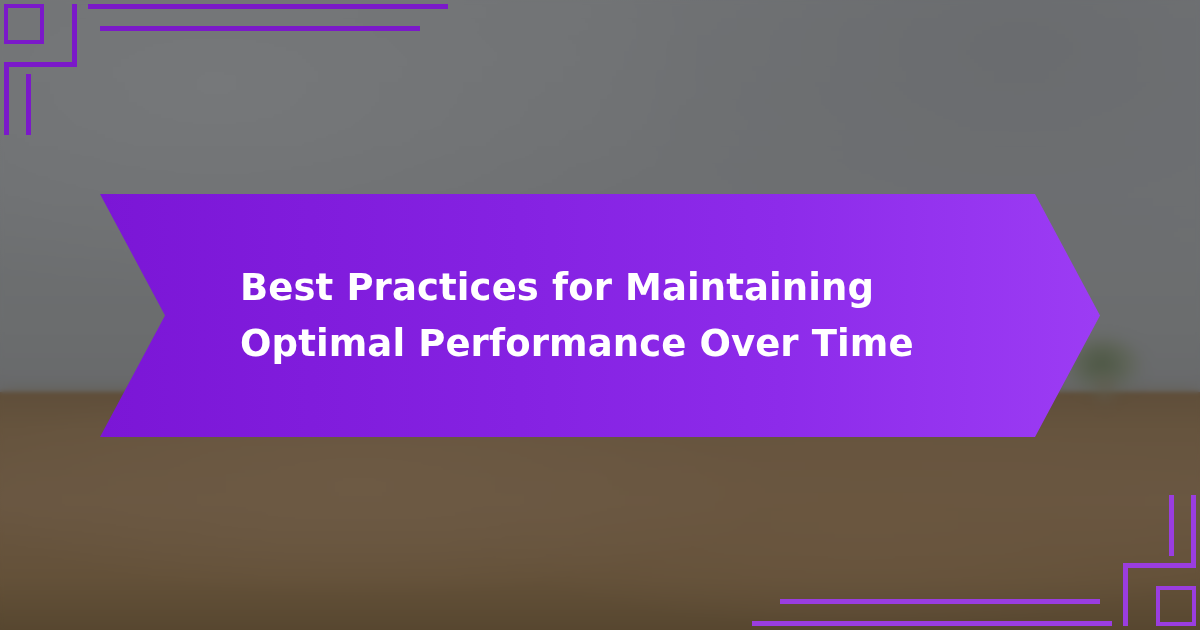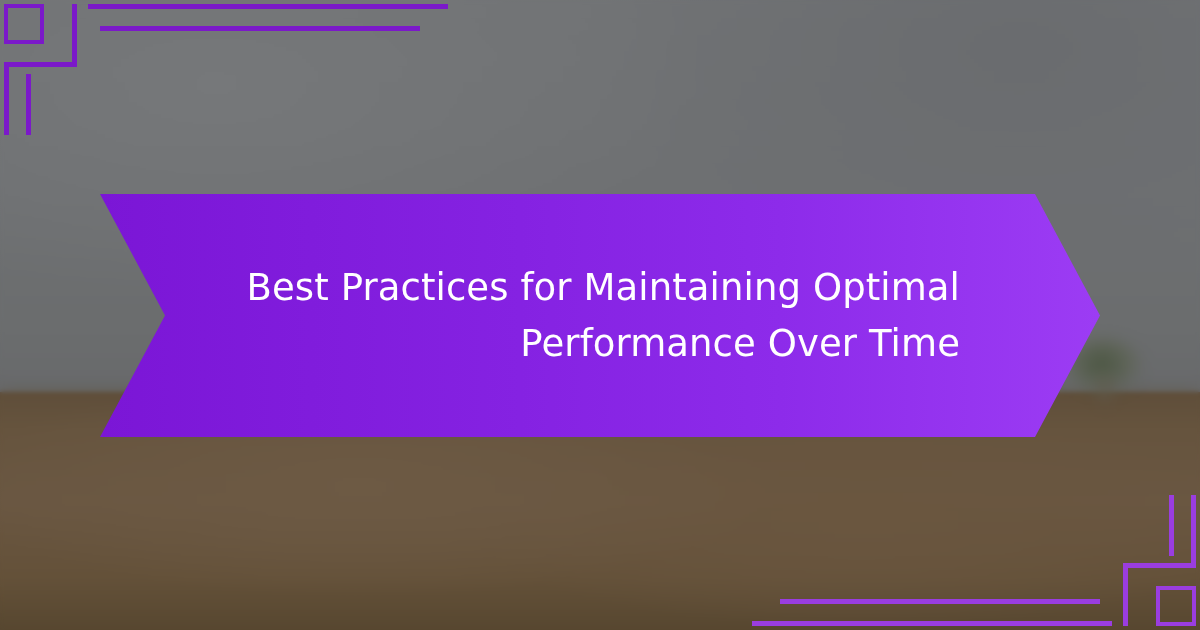--- a/index.html
+++ b/index.html
@@ -113,23 +113,23 @@
     align-items: center;
     justify-content: center;
   }
   #banner-title {
     width: 720px;
     margin: 0;
     padding: 0 40px;
     color: #ffffff;
     font-family: "DejaVu Sans", sans-serif;
     font-size: 37px;
-    font-weight: 400;
+    font-weight: 700;
     line-height: 56px;
-    text-align: right;
+    text-align: left;
     letter-spacing: 0.1px;
   }
 </style>
 </head>
 <body>
 
 <div id="stage">
 
   <div class="bg-layer">
     <div class="bg-wall"></div>

